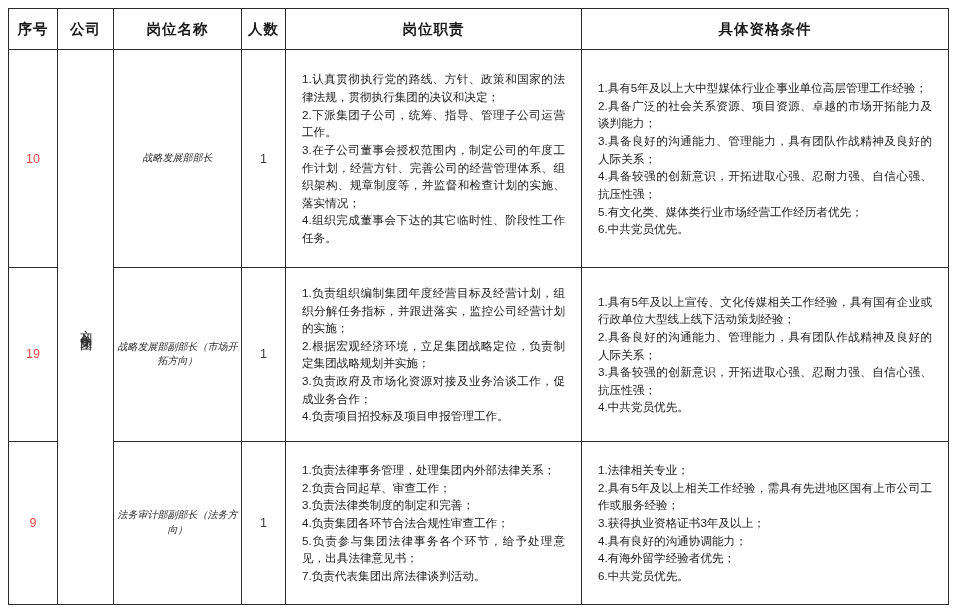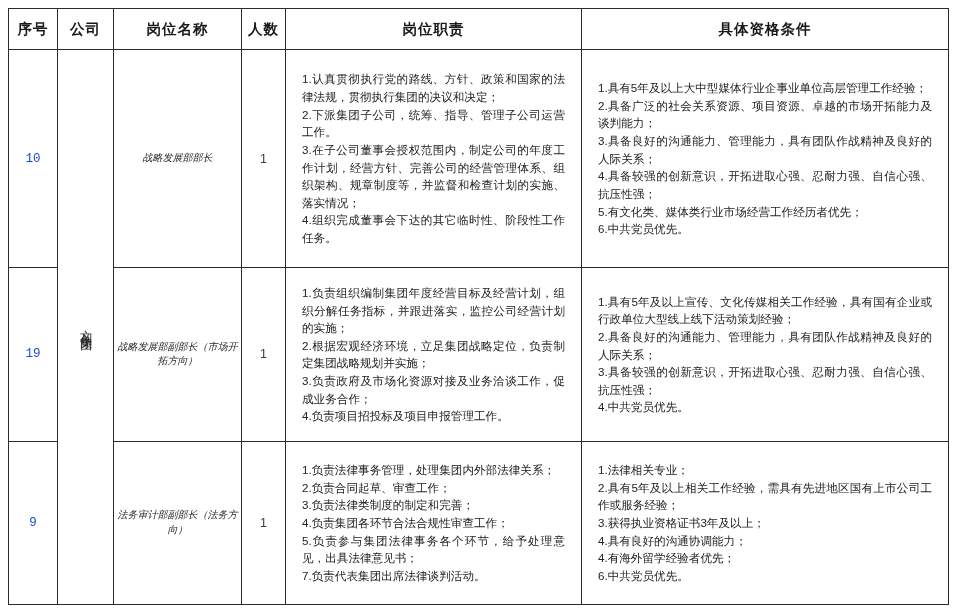--- a/index.html
+++ b/index.html
@@ -58,22 +58,22 @@
     text-align: center;
     letter-spacing: 1px;
     font-family: "Liberation Sans", "DejaVu Sans", sans-serif;
     white-space: nowrap;
   }
 
   
   td.seq-cell {
     text-align: center;
     font-size: 12.5px;
-    font-family: Liberation Mono, monospace;
-    color: #1d4ed8;
+    font-family: Liberation Sans, sans-serif;
+    color: #ef4444;
   }
 
   td.comp-cell {
     text-align: center;
     vertical-align: middle;
     padding: 0;
   }
   .comp-vert {
     display: inline-block;
     writing-mode: vertical-rl;

